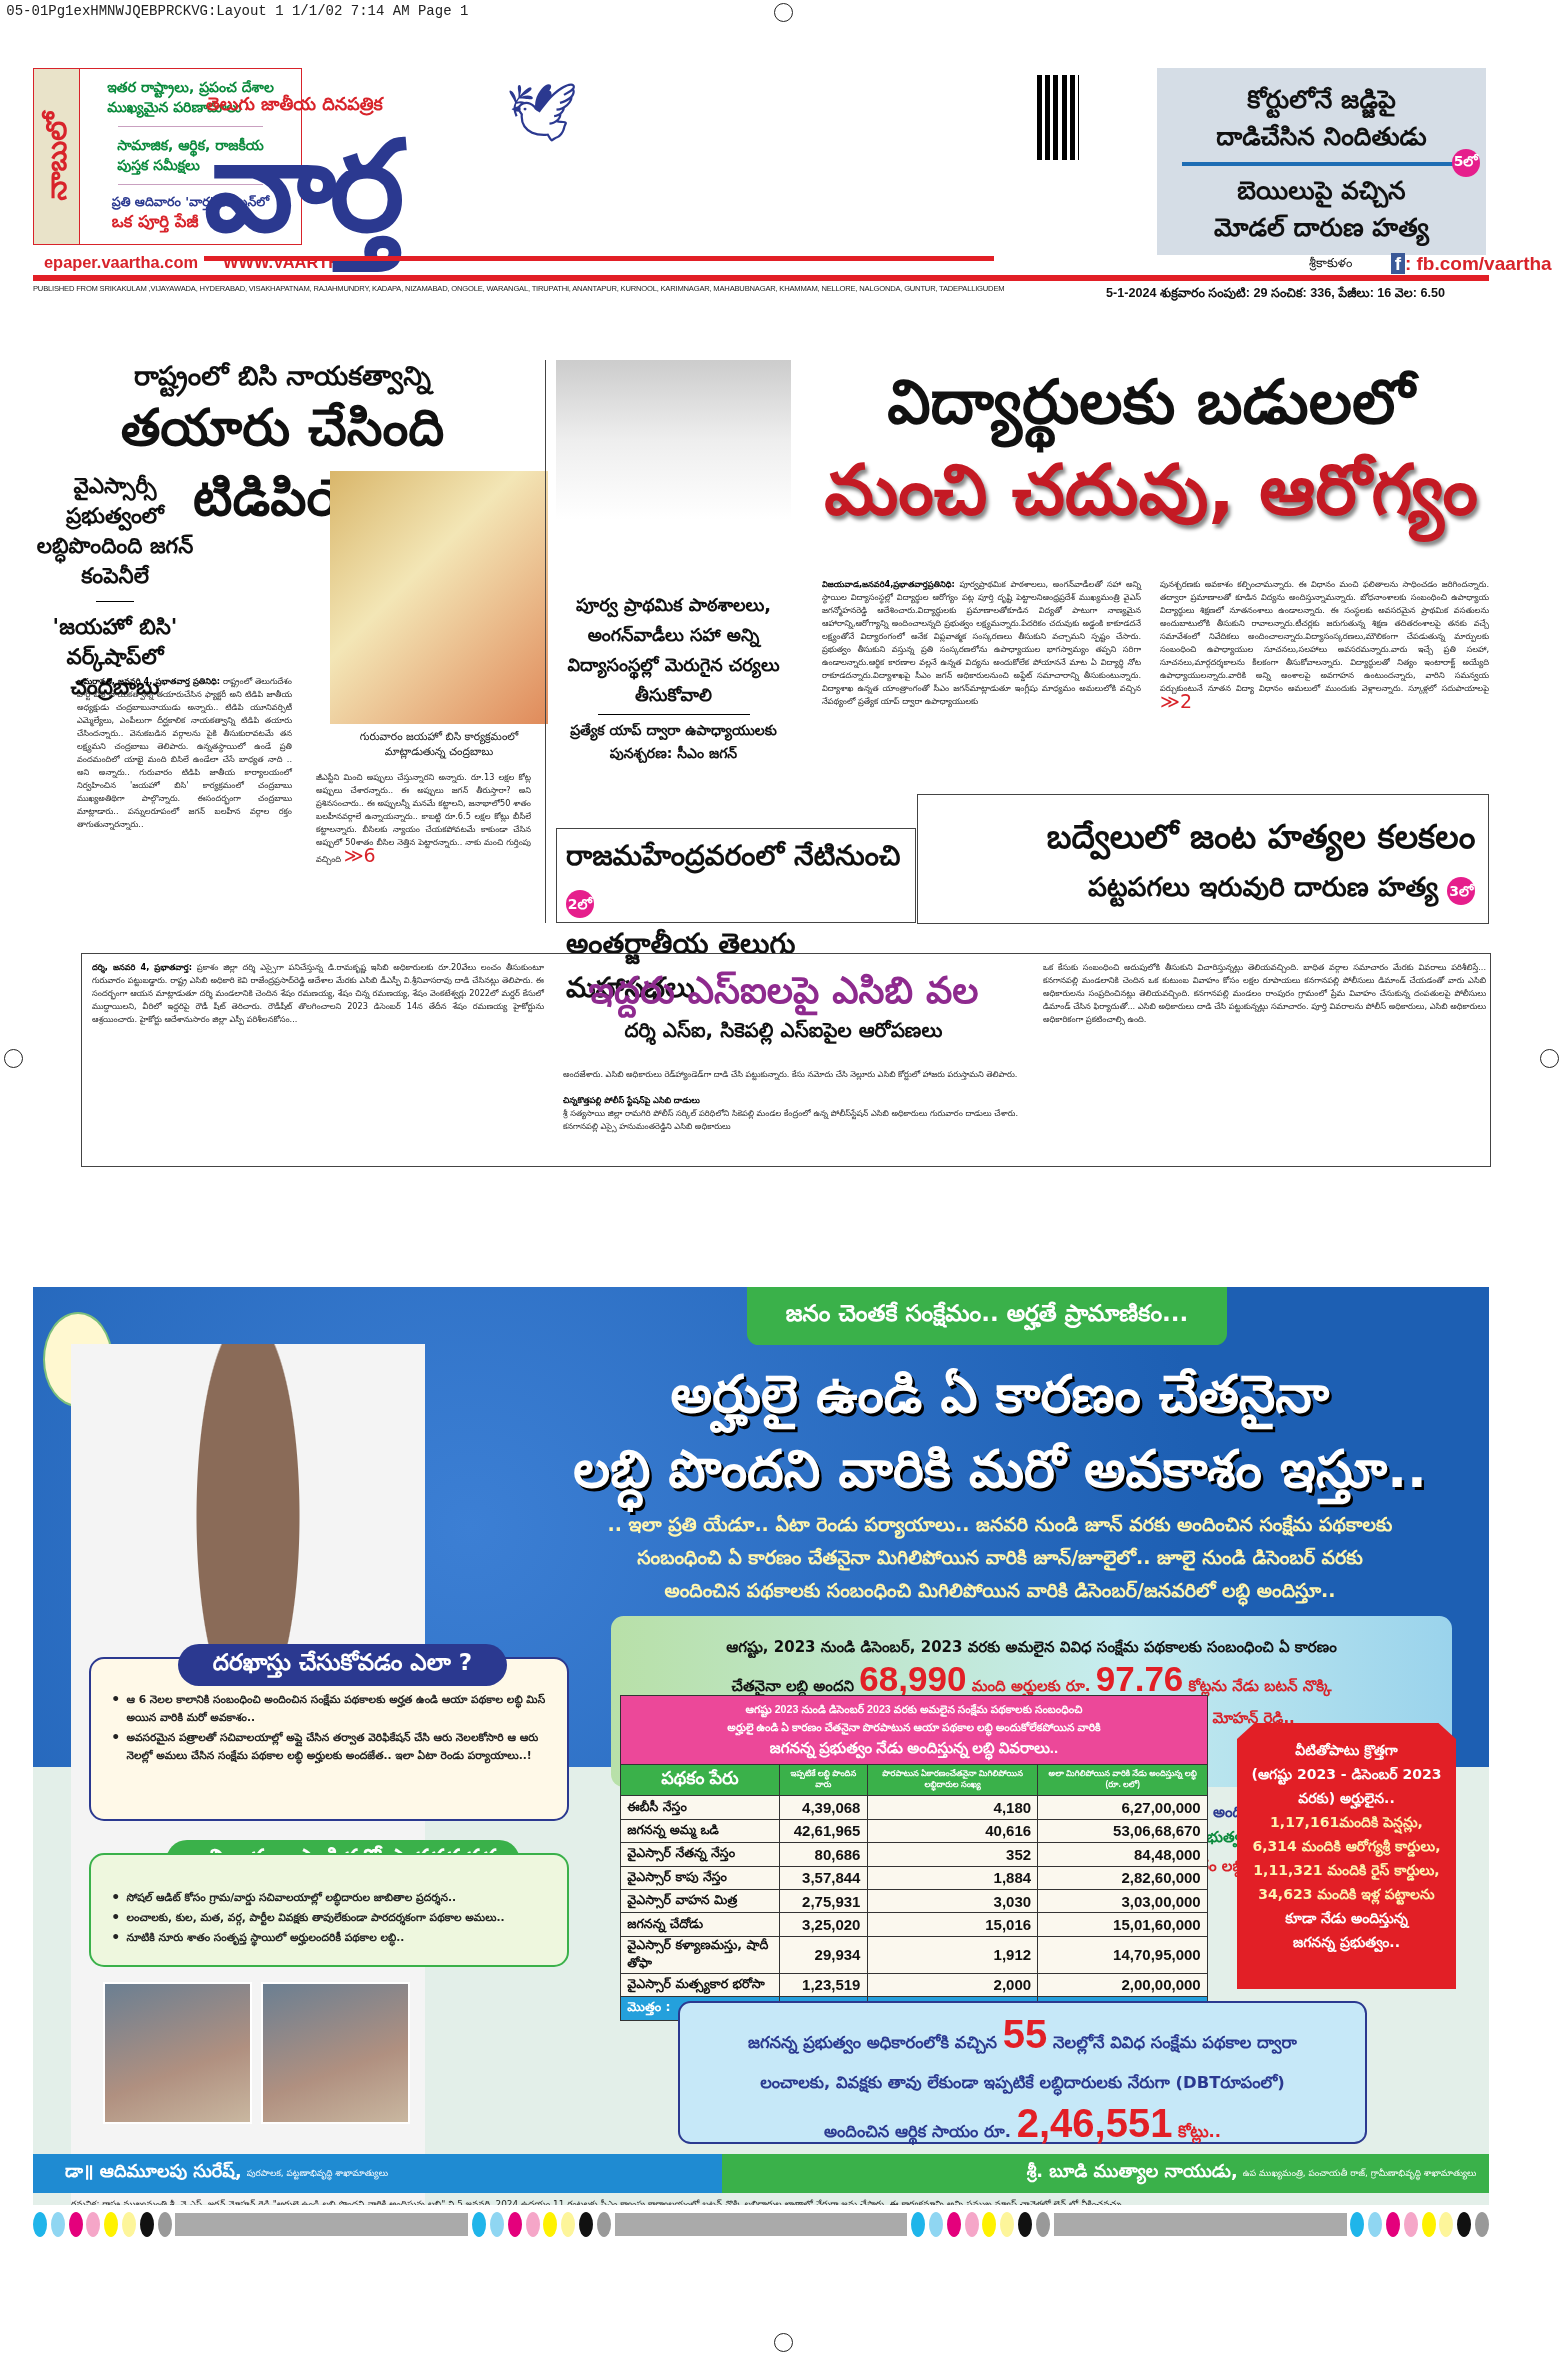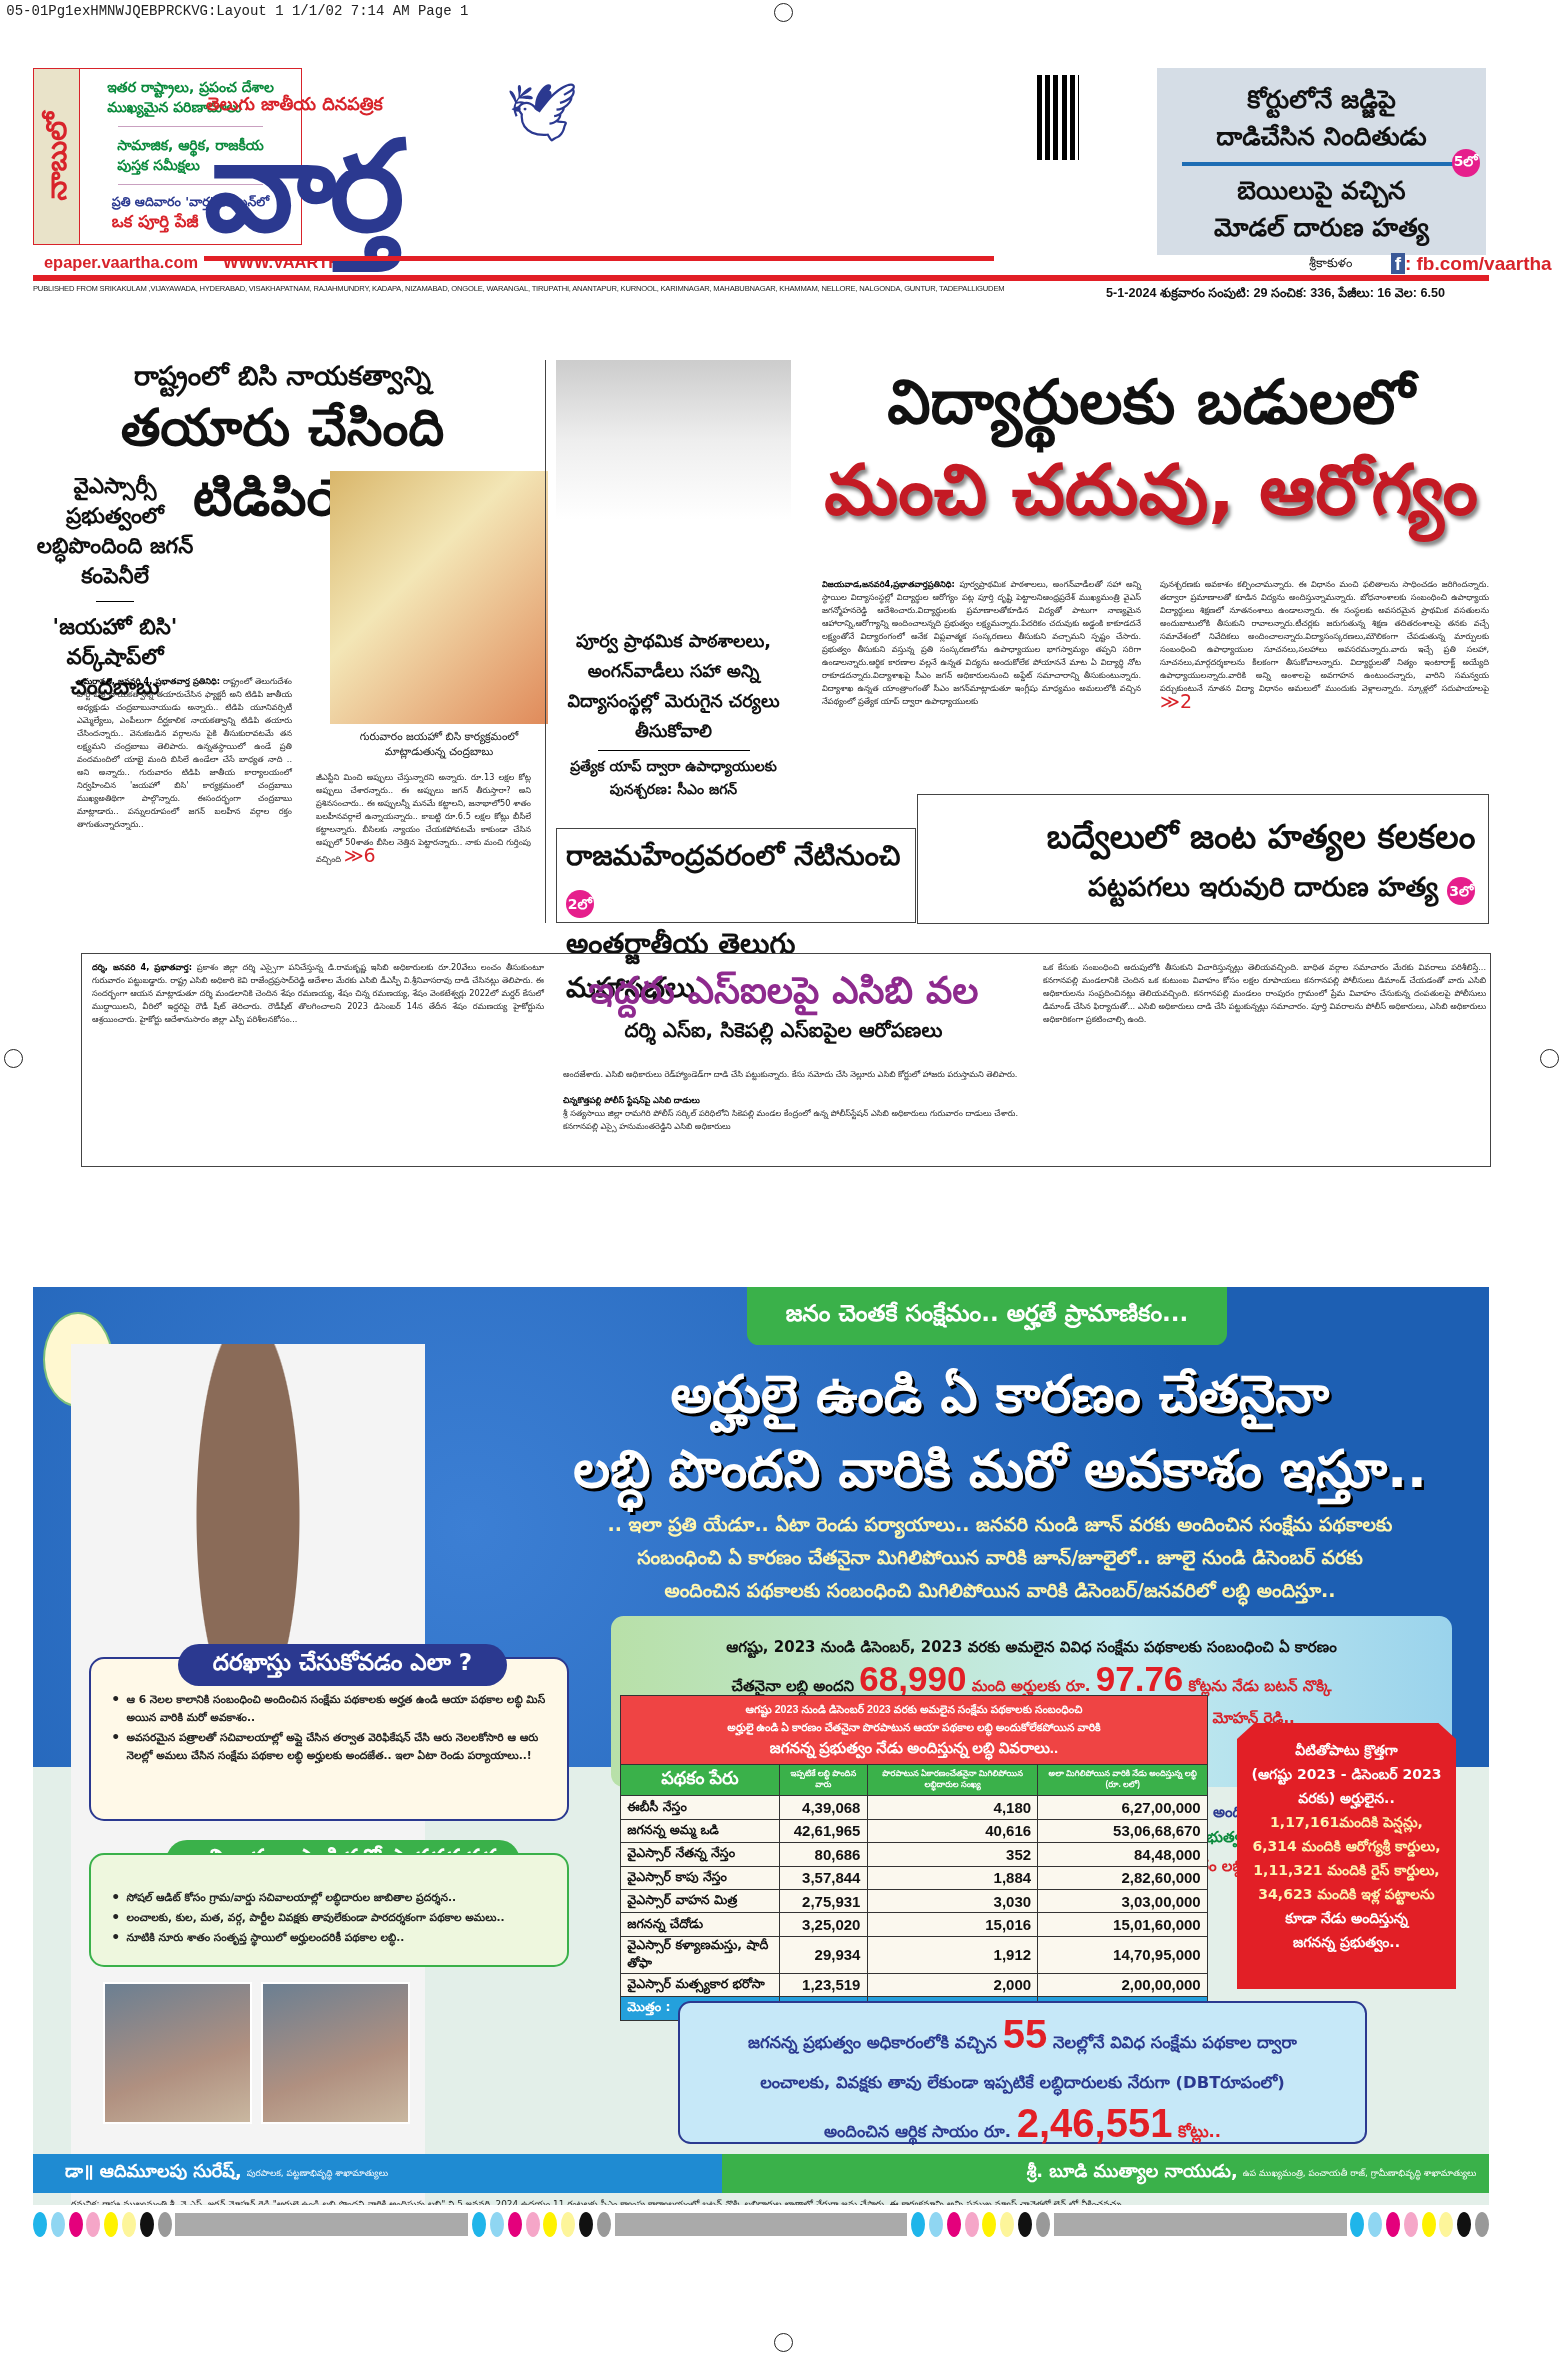--- a/index.html
+++ b/index.html
@@ -42,21 +42,21 @@
 .photo{background:linear-gradient(135deg,#d9b66a,#f3e6b6 40%,#e08a5a)}
 .cap{font-size:10.7px;text-align:center}
 .body{font-size:8.2px;line-height:13px;text-align:justify;color:#222}
 .body b{color:#000}
 .more{color:#d8232a;font-size:19px;font-weight:normal}
 .vrule{width:1.3px;background:#444}
 
 .jagan1{left:556px;top:360px;width:235px;height:266px;background:linear-gradient(180deg,#ccc,#eee 30%,#fff 60%)}
 .mkick{left:816px;top:364px;width:670px;text-align:center;font-size:61px;font-weight:bold;line-height:76px}
 .mhead{left:816px;top:449px;width:670px;text-align:center;font-size:70px;font-weight:bold;color:#c41a24;line-height:82px;text-shadow:2.5px 3.8px 3.8px #888}
-.deck{left:556px;top:626px;width:235px;text-align:center}
+.deck{left:556px;top:590px;width:235px;text-align:center}
 .deck .d1{font-size:17.7px;font-weight:bold;line-height:30px}
 .deck hr{width:152px;margin:3.8px auto;border:0;border-top:1.3px solid #000}
 .deck .d2{font-size:14px;font-weight:bold;line-height:23px}
 .box{border:1.3px solid #444;background:#fff}
 .box .t1{font-size:28px;font-weight:bold;line-height:44px}
 
 .ad{left:33px;top:1287px;width:1456px;height:918px;background:#e3efe9;overflow:hidden}
 .ad-top{left:0;top:0;width:1456px;height:480px;background:radial-gradient(circle at 30% 50%,#3c7fd4,#1d5fb3 70%)}
 .ad-ribbon{left:714px;top:0;width:480px;height:58px;background:#3ab14a;border-radius:0 0 11.4px 11.4px;color:#fff;font-size:23px;font-weight:bold;display:flex;align-items:center;justify-content:center}
 .ad-head{left:493px;top:70px;width:948px;text-align:center;color:#fff;font-size:52px;font-weight:bold;line-height:75px;text-shadow:2.5px 2.5px 0 #000}
@@ -277,21 +277,21 @@
   </div>
 
   <div class="abs pics">
       <div></div>
       <div></div>
     </div>
 
   <table class="sch">
     <tbody>
         <tr>
-          <td colspan="4" class="cap1" style="text-align:center;background:#ef4444;color:#fff">
+          <td colspan="4" class="cap1" style="text-align:center;background:#ec4899;color:#fff">
       <div>ఆగష్టు 2023 నుండి డిసెంబర్ 2023 వరకు అమలైన సంక్షేమ పథకాలకు సంబంధించి</div>
       <div>అర్హులై ఉండి ఏ కారణం చేతనైనా పొరపాటున ఆయా పథకాల లబ్ధి అందుకోలేకపోయిన వారికి</div>
       <div class="lg">జగనన్న ప్రభుత్వం నేడు అందిస్తున్న లబ్ధి వివరాలు..</div>
     </td>
         </tr>
     <tr>
       <th class="first">పథకం పేరు</th>
       <th>ఇప్పటికే లబ్ధి పొందిన వారు</th>
       <th>పొరపాటున ఏకారణంచేతనైనా మిగిలిపోయిన లబ్ధిదారుల సంఖ్య</th>
       <th>అలా మిగిలిపోయిన వారికి నేడు అందిస్తున్న లబ్ధి (రూ. లలో)</th>

